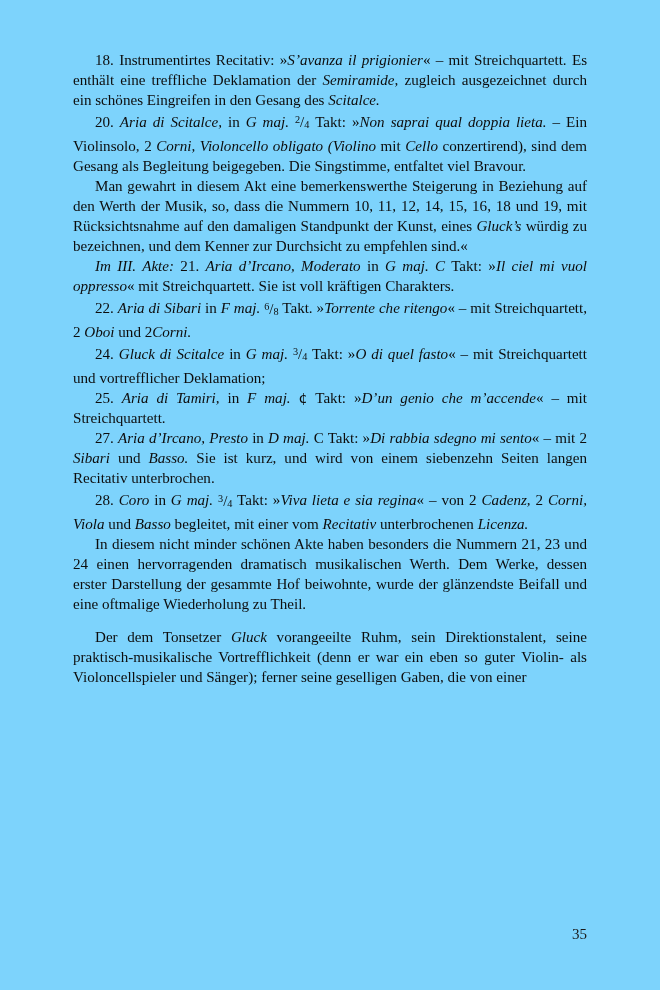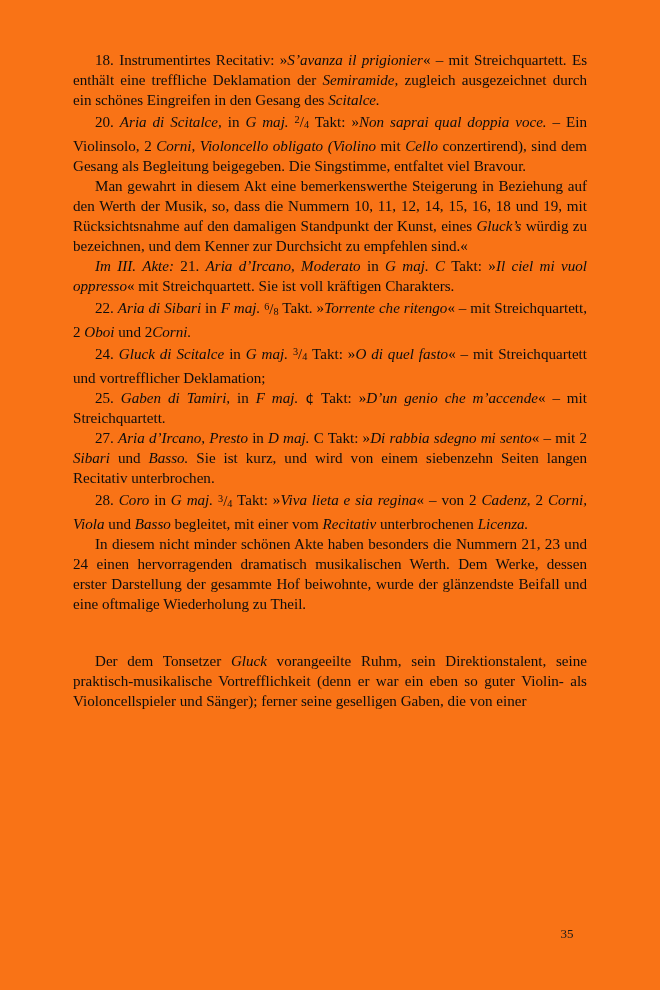--- a/index.html
+++ b/index.html
@@ -15,21 +15,21 @@
     color: #0d0d0d;
     overflow: hidden;
   }
 
   #page {
     position: absolute;
     left: 0;
     top: 0;
     width: 660px;
     height: 990px;
-    background: #f97316;
+    background: #7dd3fc;
   }
 
   #text-column {
     position: absolute;
     left: 73px;
     top: 50px;
     width: 514px;
   }
 
   p.para {
@@ -37,21 +37,21 @@
     text-align: justify;
     text-justify: inter-word;
     font-size: 15.1px;
     line-height: 20.05px;
     text-indent: 22px;
     hyphens: manual;
     -webkit-hyphens: manual;
   }
 
   p.spacer-before {
-    margin-top: 37px;
+    margin-top: 13px;
   }
 
   i, em {
     font-style: italic;
   }
 
   
   .frac {
     font-style: normal;
     white-space: nowrap;
@@ -74,48 +74,48 @@
     font-style: normal;
     font-family: "DejaVu Sans", sans-serif;
     font-size: 0.95em;
   }
 
   #page-number {
     position: absolute;
     right: 73px;
     top: 928px;
     width: 40px;
-    text-align: center;
-    font-size: 13px;
+    text-align: right;
+    font-size: 15px;
     line-height: 12px;
     color: #1a1a1a;
   }
 </style>
 </head>
 <body>
 
 <div id="page">
 
   <div id="text-column">
 
     <p class="para">18. Instrumentirtes Recitativ: »<i>S’avanza il prigionier</i>« – mit Streichquartett. Es enthält eine treffliche Deklamation der <i>Semiramide,</i> zugleich ausgezeichnet durch ein schönes Eingreifen in den Gesang des <i>Scitalce.</i></p>
 
 
-    <p class="para">20. <i>Aria di Scitalce,</i> in <i>G maj.</i> <span class="frac"><span class="num">2</span><span class="sl">/</span><span class="den">4</span></span> Takt: »<i>Non saprai qual doppia voce.</i> – Ein Violinsolo, 2 <i>Corni, Violoncello obligato (Violino</i> mit <i>Cello</i> conzertirend), sind dem Gesang als Begleitung beigegeben. Die Singstimme, entfaltet viel Bravour.</p>
+    <p class="para">20. <i>Aria di Scitalce,</i> in <i>G maj.</i> <span class="frac"><span class="num">2</span><span class="sl">/</span><span class="den">4</span></span> Takt: »<i>Non saprai qual doppia lieta.</i> – Ein Violinsolo, 2 <i>Corni, Violoncello obligato (Violino</i> mit <i>Cello</i> conzertirend), sind dem Gesang als Begleitung beigegeben. Die Singstimme, entfaltet viel Bravour.</p>
 
     <p class="para">Man gewahrt in diesem Akt eine bemerkenswerthe Steigerung in Beziehung auf den Werth der Musik, so, dass die Nummern 10, 11, 12, 14, 15, 16, 18 und 19, mit Rücksichtsnahme auf den damaligen Standpunkt der Kunst, eines <i>Gluck’s</i> würdig zu bezeichnen, und dem Kenner zur Durchsicht zu empfehlen sind.«</p>
 
     <p class="para"><i>Im III. Akte:</i> 21. <i>Aria d’Ircano, Moderato</i> in <i>G maj. C</i> Takt: »<i>Il ciel mi vuol oppresso</i>« mit Streichquartett. Sie ist voll kräftigen Charakters.</p>
 
     <p class="para">22. <i>Aria di Sibari</i> in <i>F maj.</i> <span class="frac"><span class="num">6</span><span class="sl">/</span><span class="den">8</span></span> Takt. »<i>Torrente che ritengo</i>« – mit Streich­quartett, 2 <i>Oboi</i> und 2<i>Corni.</i></p>
 
 
     <p class="para">24. <i>Gluck di Scitalce</i> in <i>G maj.</i> <span class="frac"><span class="num">3</span><span class="sl">/</span><span class="den">4</span></span> Takt: »<i>O di quel fasto</i>« – mit Streichquartett und vortrefflicher Deklamation;</p>
 
-    <p class="para">25. <i>Gaben di Tamiri,</i> in <i>F maj.</i> <span class="allabreve">¢</span> Takt: »<i>D’un genio che m’accende</i>« – mit Streichquartett.</p>
+    <p class="para">25. <i>Aria di Tamiri,</i> in <i>F maj.</i> <span class="allabreve">¢</span> Takt: »<i>D’un genio che m’accende</i>« – mit Streichquartett.</p>
 
 
     <p class="para">27. <i>Aria d’Ircano, Presto</i> in <i>D maj.</i> C Takt: »<i>Di rabbia sdegno mi sento</i>« – mit 2 <i>Sibari</i> und <i>Basso.</i> Sie ist kurz, und wird von einem siebenzehn Seiten langen Recitativ unterbrochen.</p>
 
     <p class="para">28. <i>Coro</i> in <i>G maj.</i> <span class="frac"><span class="num">3</span><span class="sl">/</span><span class="den">4</span></span> Takt: »<i>Viva lieta e sia regina</i>« – von 2 <i>Cadenz,</i> 2 <i>Corni, Viola</i> und <i>Basso</i> begleitet, mit einer vom <i>Recitativ</i> unterbrochenen <i>Li­cenza.</i></p>
 
 
     <p class="para">In diesem nicht minder schönen Akte haben besonders die Nummern 21, 23 und 24 einen hervorragenden dramatisch musikalischen Werth. Dem Werke, dessen erster Darstellung der gesammte Hof beiwohnte, wurde der glänzendste Beifall und eine oftmalige Wiederholung zu Theil.</p>
 
     <p class="para spacer-before">Der dem Tonsetzer <i>Gluck</i> vorangeeilte Ruhm, sein Direktionstalent, seine praktisch-musikalische Vortrefflichkeit (denn er war ein eben so guter Violin- als Violoncellspieler und Sänger); ferner seine geselligen Gaben, die von einer</p>

